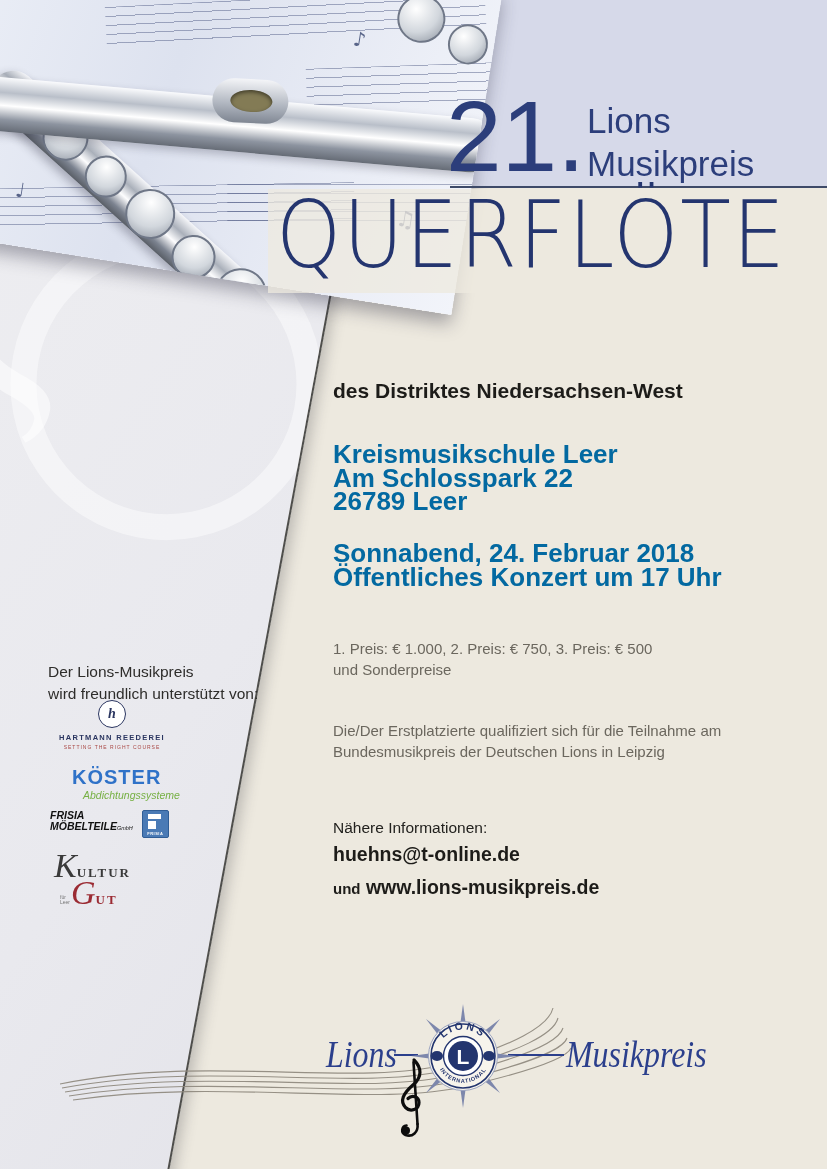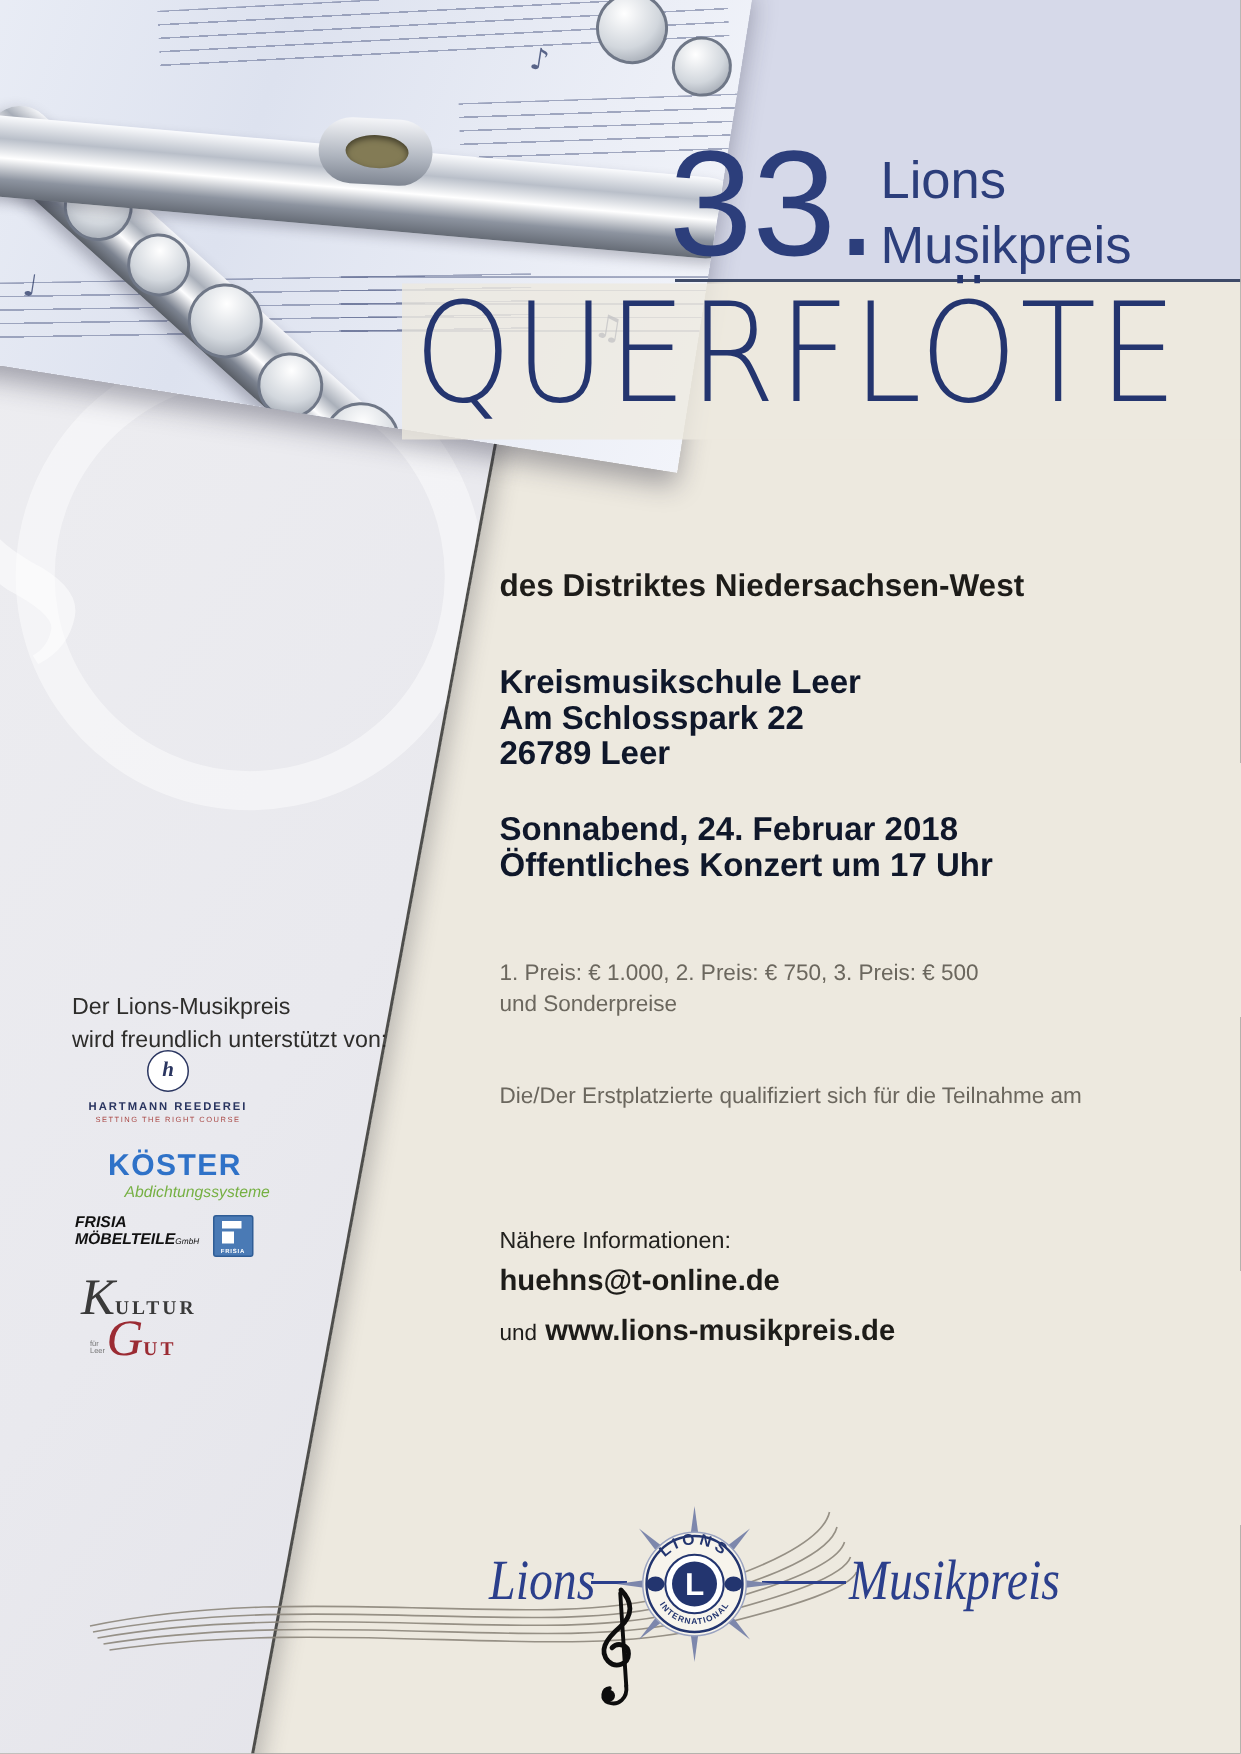--- a/index.html
+++ b/index.html
@@ -52,26 +52,26 @@
   .num{left:440px;top:86px;width:145px;text-align:right;
        font-size:100px;font-weight:200;line-height:100px;color:#2c3e7b;}
   .brand{left:587px;top:99px;color:#2c3e7b;font-weight:200;}
   .brand div{font-size:35px;line-height:43px;}
   .big-title{left:276px;top:182px;font-size:92px;font-weight:200;color:#24356f;
        letter-spacing:2px;transform:scaleX(.9);transform-origin:0 0;white-space:nowrap;
        font-family:"DejaVu Sans","Liberation Sans",sans-serif;}
 
   
   .subtitle{left:333px;top:379px;font-size:21px;font-weight:bold;color:#1d1c19;}
-  .blk-bold{left:333px;font-size:22px;font-weight:bold;color:#0f172a;line-height:23.5px;}
+  .blk-bold{left:333px;font-size:26px;font-weight:bold;color:#0369a1;line-height:23.5px;}
   .blk-gray{left:333px;font-size:15px;color:#6b675e;line-height:21px;}
   .info-label{left:333px;top:819px;font-size:15.5px;color:#23221f;}
   .email{left:333px;top:843px;font-size:19.5px;font-weight:bold;color:#1d1c19;}
   .undline{left:333px;top:876px;font-size:19.5px;color:#1d1c19;}
-  .undline .pre{font-size:15px;font-weight:normal;}
+  .undline .pre{font-size:15px;font-weight:bold;}
   .undline .site{font-weight:bold;}
 
   
   .sp-intro{left:48px;top:661px;font-size:15.5px;line-height:22px;color:#2e2d2b;}
   .hartmann{left:50px;top:700px;width:124px;text-align:center;}
   .h-circ{width:26px;height:26px;margin:0 auto;border-radius:50%;border:1.5px solid #2a3560;
           display:flex;align-items:center;justify-content:center;
           font-family:"Liberation Serif",serif;font-style:italic;font-weight:bold;
           font-size:14px;color:#2a3560;background:#fff;}
   .h-name{margin-top:5px;font-size:7.5px;letter-spacing:1.3px;font-weight:bold;color:#2a3560;text-align:center;}
@@ -139,21 +139,21 @@
     </div>
     <div class="lip">
       <div class="lip-hole"></div>
     </div>
     <div class="key" style="left:470px;top:18px;width:44px;height:44px;"></div>
     <div class="key" style="left:524px;top:40px;width:36px;height:36px;"></div>
   </div>
 
   <div class="abs title-band"></div>
   <div class="abs top-rule"></div>
-  <div class="abs num">33.</div>
+  <div class="abs num">21.</div>
   <div class="abs brand">
     <div>Lions</div>
     <div>Musikpreis</div>
   </div>
   <div class="abs big-title">QUERFLÖTE</div>
 
   <div class="abs subtitle">des Distriktes Niedersachsen-West</div>
 
   <div class="abs blk-bold" style="top:443px;">
     <div>Kreismusikschule Leer</div>
@@ -166,20 +166,21 @@
     <div>Öffentliches Konzert um 17 Uhr</div>
   </div>
 
   <div class="abs blk-gray" style="top:638px;">
     <div>1. Preis: € 1.000, 2. Preis: € 750, 3. Preis: € 500</div>
     <div>und Sonderpreise</div>
   </div>
 
   <div class="abs blk-gray" style="top:721px;line-height:20.5px;">
     <div>Die/Der Erstplatzierte qualifiziert sich für die Teilnahme am</div>
+    <div>Bundesmusikpreis der Deutschen Lions in Leipzig</div>
   </div>
 
   <div class="abs info-label">Nähere Informationen:</div>
   <div class="abs email">huehns@t-online.de</div>
   <div class="abs undline">
     <span class="pre">und</span>
     <span class="site">www.lions-musikpreis.de</span>
   </div>
 
   <div class="abs sp-intro">

